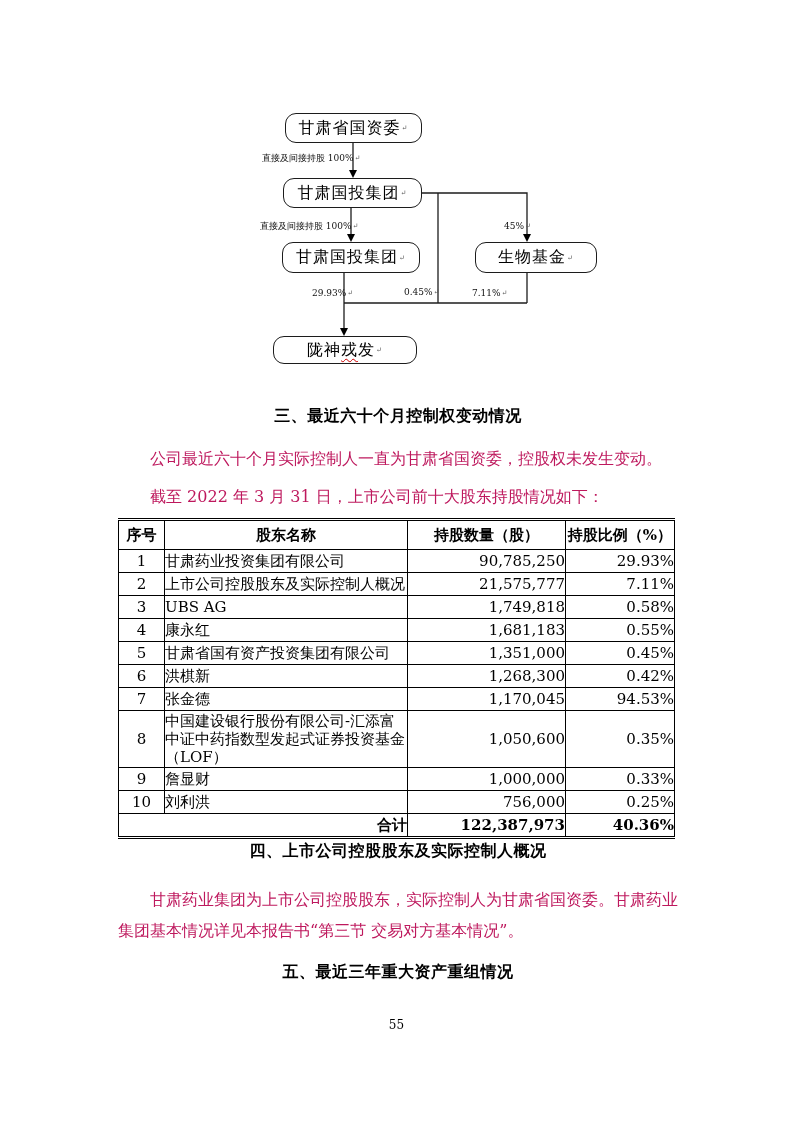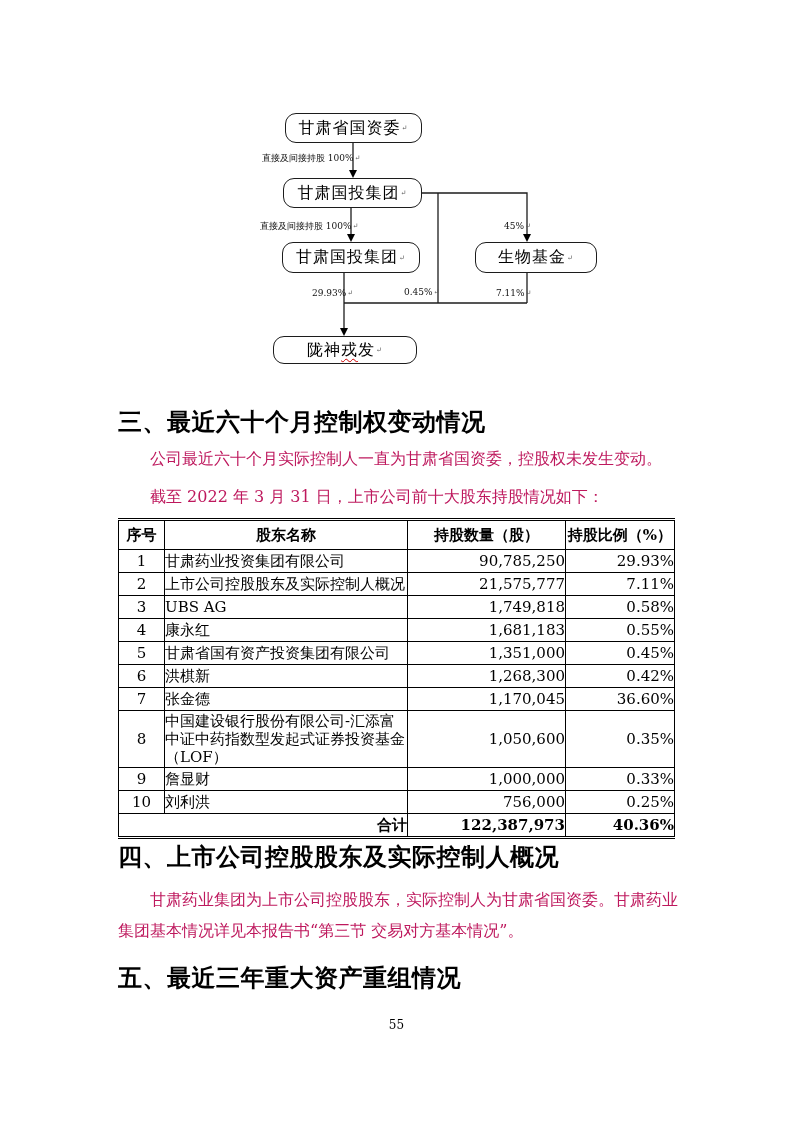--- a/index.html
+++ b/index.html
@@ -20,21 +20,21 @@
   }
   .edge-label {
     position:absolute; font-size:9px; color:#111; white-space:nowrap; letter-spacing:0;
   }
   .crlf { font-size:7px; color:#555; margin-left:1px; vertical-align:1px; }
   .wavy { text-decoration:underline wavy #cc0000; text-underline-offset:3px; text-decoration-thickness:1px; }
   
   .h-sec {
     position:absolute; left:118px; width:560px;
     font-family:"DejaVu Sans","Liberation Sans",sans-serif;
-    font-weight:bold; font-size:24px; letter-spacing:0.5px; color:#000;
+    font-weight:bold; font-size:16px; letter-spacing:0.5px; color:#000;text-align:center;
   }
   .para { position:absolute; left:118px; width:560px; font-size:16px; line-height:20px; color:#be185d; }
   .indent { text-indent:32px; }
   .pline { display:block; }
   
   .sh-table {
     position:absolute; left:118px; top:518px; width:556px;
     border-collapse:collapse; table-layout:fixed;
     font-size:15px; line-height:18px;
     border-top:3px double #000; border-bottom:3px double #000;
@@ -109,21 +109,21 @@
     </div>
     <div class="edge-label" style="left:504px;top:221px">
       <span>45%</span><span class="crlf">↵</span>
     </div>
     <div class="edge-label" style="left:312px;top:288px">
       <span>29.93%</span><span class="crlf">↵</span>
     </div>
     <div class="edge-label" style="left:404px;top:287px">
       <span>0.45%</span><span class="crlf">↵</span>
     </div>
-    <div class="edge-label" style="left:496px;top:288px">
+    <div class="edge-label" style="left:472px;top:288px">
       <span>7.11%</span><span class="crlf">↵</span>
     </div>
   </div>
 
   <div class="h-sec" style="top:406px">三、最近六十个月控制权变动情况</div>
   <div class="para indent" style="top:449px">公司最近六十个月实际控制人一直为甘肃省国资委，控股权未发生变动。</div>
   <div class="para indent" style="top:487px">截至 2022 年 3 月 31 日，上市公司前十大股东持股情况如下：</div>
 
   <table class="sh-table">
     <colgroup>
@@ -174,21 +174,21 @@
       <tr>
         <td class="c-idx">6</td>
         <td class="c-name">洪棋新</td>
         <td class="c-num">1,268,300</td>
         <td class="c-pct">0.42%</td>
       </tr>
       <tr>
         <td class="c-idx">7</td>
         <td class="c-name">张金德</td>
         <td class="c-num">1,170,045</td>
-        <td class="c-pct">36.60%</td>
+        <td class="c-pct">94.53%</td>
       </tr>
       <tr class="row-tall">
         <td class="c-idx">8</td>
         <td class="c-name">中国建设银行股份有限公司-汇添富中证中药指数型发起式证券投资基金（LOF）</td>
         <td class="c-num">1,050,600</td>
         <td class="c-pct">0.35%</td>
       </tr>
       <tr>
         <td class="c-idx">9</td>
         <td class="c-name">詹显财</td>

